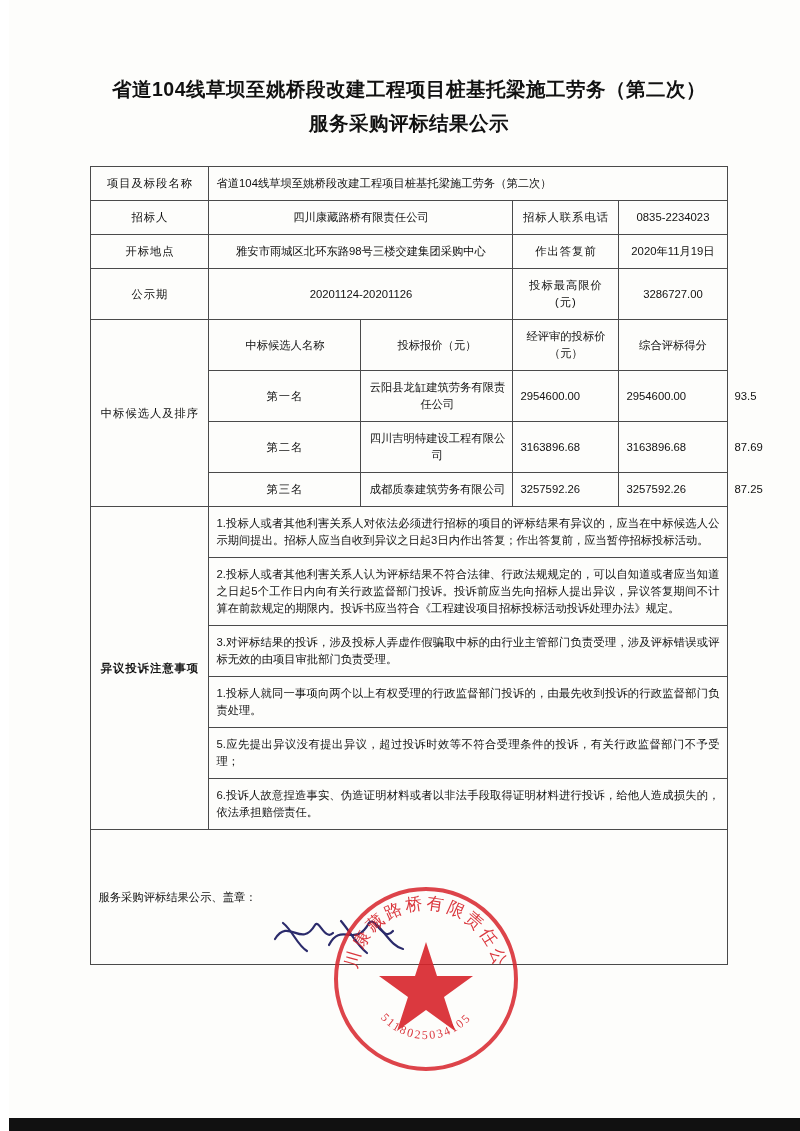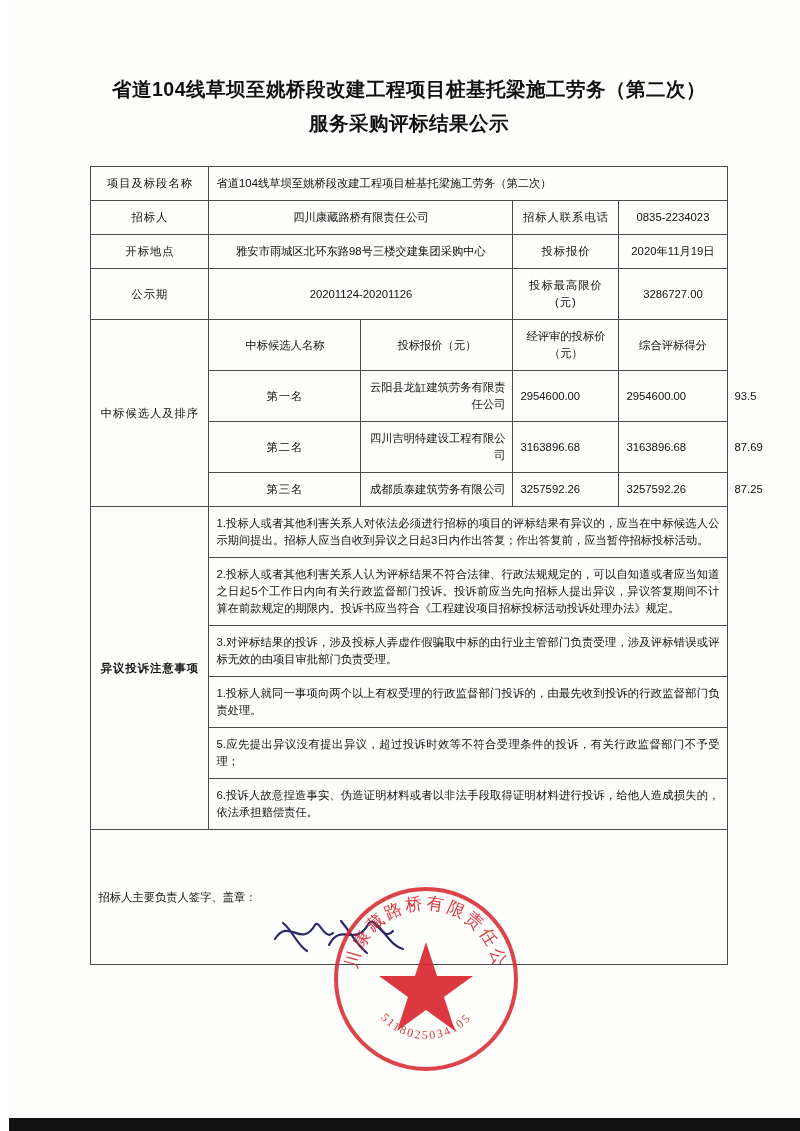--- a/index.html
+++ b/index.html
@@ -44,21 +44,21 @@
   table.main td {
     border: 1px solid #4a4a4a;
     font-size: 11.3px;
     line-height: 17px;
     padding: 8px 7px;
     vertical-align: middle;
     color: #111;
     margin-left: 28px;
   }
   .c-center { text-align: center; }
-  .c-left { text-align: right; }
+  .c-left { text-align: center; }
 
   .label-cell {
     text-align: center;
     letter-spacing: 1px;
   }
   .hdr-cell {
     text-align: center;
   }
   .val-cell {
     text-align: left;
@@ -144,21 +144,21 @@
         </tr>
         <tr>
           <td class="label-cell">招标人</td>
           <td class="c-center" colspan="2">四川康藏路桥有限责任公司</td>
           <td class="label-cell">招标人联系电话</td>
           <td class="c-center">0835-2234023</td>
         </tr>
         <tr>
           <td class="label-cell">开标地点</td>
           <td class="c-center" colspan="2" style="padding-left:20px;padding-right:20px;">雅安市雨城区北环东路98号三楼交建集团采购中心</td>
-          <td class="label-cell">投标报价</td>
+          <td class="label-cell">作出答复前</td>
           <td class="c-center">2020年11月19日</td>
         </tr>
         <tr>
           <td class="label-cell">公示期</td>
           <td class="c-center" colspan="2">20201124-20201126</td>
           <td class="label-cell">投标最高限价(元)</td>
           <td class="c-center">3286727.00</td>
         </tr>
         <tr>
           <td class="label-cell" rowspan="4" style="line-height:19px;width:118px;">中标候选人及排序</td>
@@ -201,21 +201,21 @@
         <tr>
           <td class="note-item" colspan="4">1.投标人就同一事项向两个以上有权受理的行政监督部门投诉的，由最先收到投诉的行政监督部门负责处理。</td>
         </tr>
         <tr>
           <td class="note-item" colspan="4">5.应先提出异议没有提出异议，超过投诉时效等不符合受理条件的投诉，有关行政监督部门不予受理；</td>
         </tr>
         <tr>
           <td class="note-item" colspan="4">6.投诉人故意捏造事实、伪造证明材料或者以非法手段取得证明材料进行投诉，给他人造成损失的，依法承担赔偿责任。</td>
         </tr>
         <tr>
-          <td class="sign-cell" colspan="5">招标人主要负责人签字、盖章：</td>
+          <td class="sign-cell" colspan="5">服务采购评标结果公示、盖章：</td>
         </tr>
       </tbody>
     </table>
     <div class="bottom-bar"></div>
 
   <div class="signature">
     <svg width="160" height="60" viewBox="0 0 160 60">
       <g stroke="#2b2b6b" stroke-width="2.2" fill="none" stroke-linecap="round">
         <path d="M8,34 C22,12 34,44 48,20 C52,14 58,36 66,28"></path>
         <path d="M16,18 C26,26 30,40 40,46"></path>

